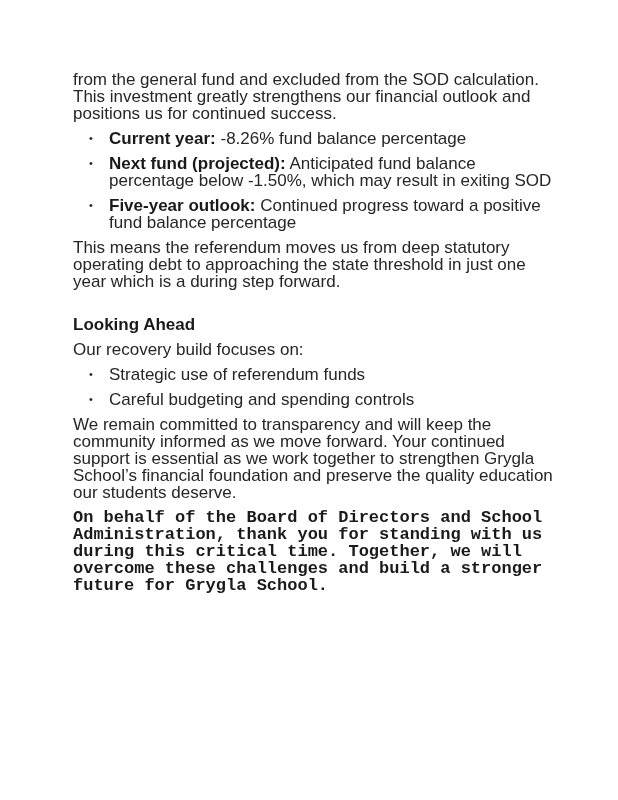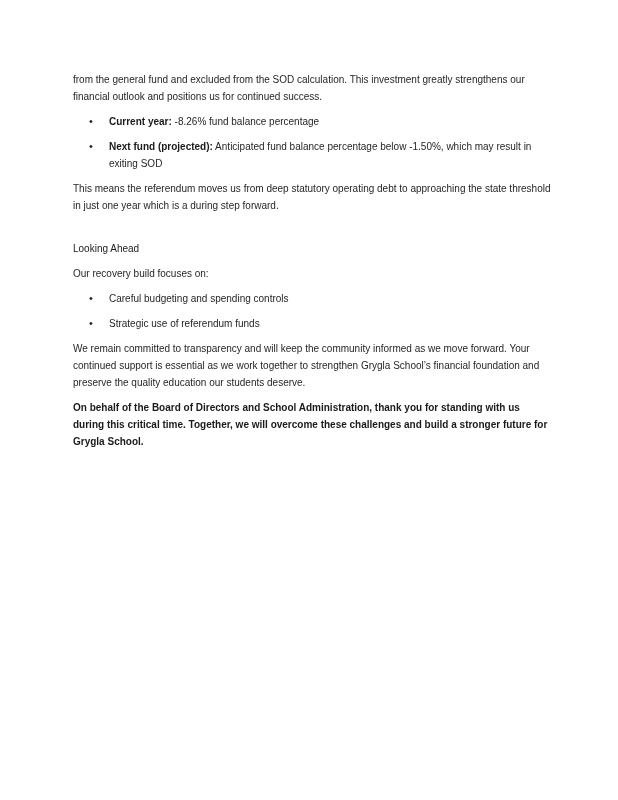--- a/index.html
+++ b/index.html
@@ -1,39 +1,40 @@
 <!DOCTYPE html>
 <html><head>
 <meta charset="utf-8">
 <style>
   html, body { margin: 0; padding: 0; background: #ffffff; }
   body { width: 618px; height: 800px; position: relative; overflow: hidden;
          font-family: "Liberation Sans", "DejaVu Sans", sans-serif; color: #262626; }
-  .page { position: absolute; left: 73px; top: 71px; width: 480px; font-size: 10px; line-height: 17px; }
+  .page { position: absolute; left: 73px; top: 71px; width: 480px; font-size: 17px; line-height: 17px; }
   p { margin: 0; }
   .para { margin-bottom: 8px; }
   ul { list-style: none; margin: 4px 0 8px 0; padding: 0; }
   li { position: relative; padding-left: 36px; margin-bottom: 8px; }
   li:last-child { margin-bottom: 0; }
   li::before { content: "\2022"; position: absolute; left: 16px; top: 0; font-size: 11px; }
   b, .bold { font-weight: bold; color: #1a1a1a; }
-  .heading { font-weight: normal; color: #1a1a1a; margin-top: 26px; margin-bottom: 8px; }
-  .closing { font-weight: bold; color: #1a1a1a; line-height: 17px; }
+  .heading { font-weight: bold; color: #1a1a1a; margin-top: 26px; margin-bottom: 8px; }
+  .closing { font-weight: bold; color: #1a1a1a; line-height: 17px; font-family: Liberation Mono, monospace; }
 </style>
 </head>
 <body>
 
 <div class="page">
   <p class="para">from the general fund and excluded from the SOD calculation. This investment greatly strengthens our financial outlook and positions us for continued success.</p>
   <ul>
     <li><b>Current year:</b><span> -8.26% fund balance percentage</span></li>
     <li><b>Next fund (projected):</b><span> Anticipated fund balance percentage below -1.50%, which may result in exiting SOD</span></li>
+    <li><b>Five-year outlook:</b><span> Continued progress toward a positive fund balance percentage</span></li>
   </ul>
   <p class="para">This means the referendum moves us from deep statutory operating debt to approaching the state threshold in just one year which is a during step forward.</p>
   <p class="heading">Looking Ahead</p>
   <p class="para">Our recovery build focuses on:</p>
   <ul>
+    <li>Strategic use of referendum funds</li>
     <li>Careful budgeting and spending controls</li>
-    <li>Strategic use of referendum funds</li>
   </ul>
   <p class="para">We remain committed to transparency and will keep the community informed as we move forward. Your continued support is essential as we work together to strengthen Grygla School’s financial foundation and preserve the quality education our students deserve.</p>
   <p class="closing">On behalf of the Board of Directors and School Administration, thank you for standing with us during this critical time. Together, we will overcome these challenges and build a stronger future for Grygla School.</p>
 </div>
 
 </body></html>

